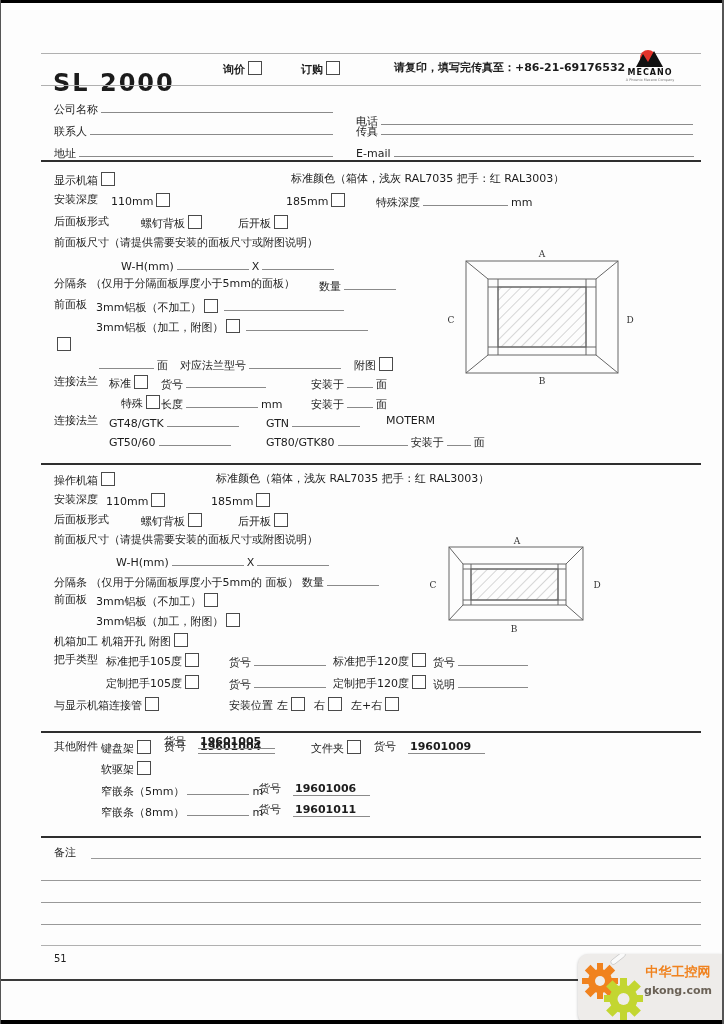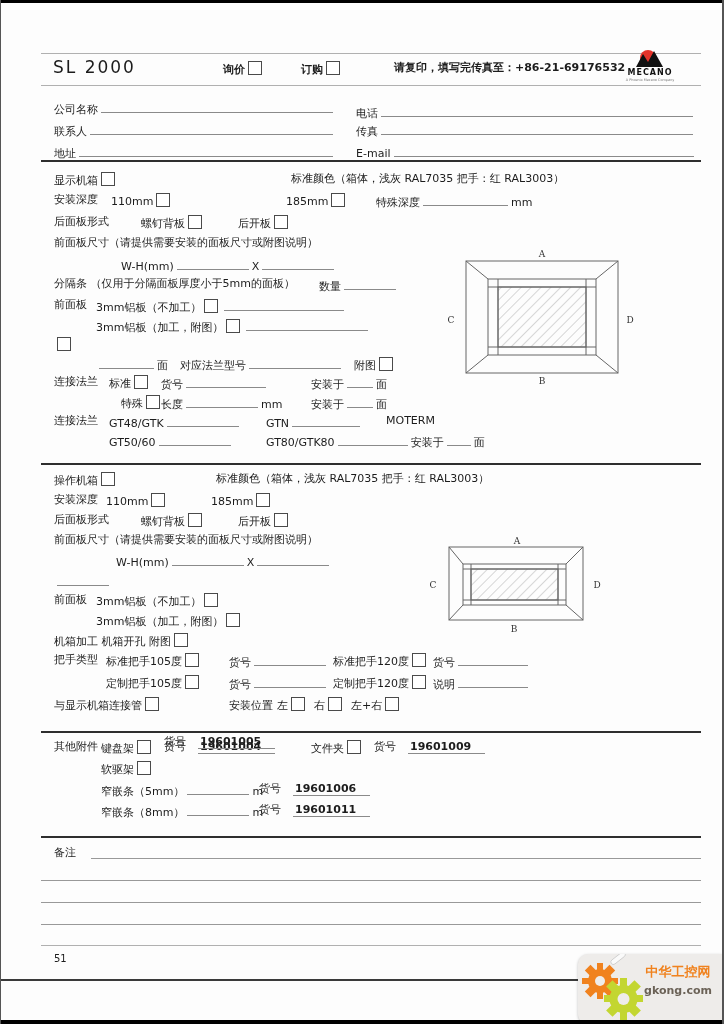--- a/index.html
+++ b/index.html
@@ -10,21 +10,21 @@
   }
   .bar{position:absolute;left:0;width:724px;background:#000;}
   .g{position:absolute;white-space:nowrap;font-size:11px;line-height:14px;}
   .b{font-weight:bold;}
   .cb{display:inline-block;width:12px;height:12px;border:1px solid #4a4a4a;background:#fff;vertical-align:-2px;margin:0 3px;}
   .ln{display:inline-block;border-bottom:1px solid #8a8a8a;height:12px;vertical-align:baseline;margin:0 3px;}
   .val{font-weight:bold;border-bottom:1px solid #8a8a8a;padding:0 14px 0 2px;margin-left:12px;}
   .sep{position:absolute;left:40px;width:660px;height:2px;background:#2e2e2e;}
   .thin{position:absolute;left:40px;width:660px;border-top:1px solid #b0b0b0;height:0;}
   .hr{position:absolute;border-top:1px solid #999;height:0;}
-  .title{font-size:17px;font-weight:normal;letter-spacing:2px;line-height:22px;}
+  .title{font-size:24px;font-weight:bold;letter-spacing:2px;line-height:22px;margin-top:16px;}
   .pagenum{font-size:10px;}
   svg text{font-family:"DejaVu Serif","Liberation Serif",serif;}
   .wm{position:absolute;right:0;top:954px;width:144px;height:70px;background:#eeecea;border-radius:10px 0 0 10px;box-shadow:0 1px 3px rgba(0,0,0,.25);}
 </style>
 </head>
 <body>
 
 <div class="page">
 
   <div class="bar" style="top:0;height:3px"></div>
@@ -45,21 +45,21 @@
       <text x="26" y="27" text-anchor="middle" font-size="8" font-weight="bold" letter-spacing="1" fill="#111" style="font-family:'DejaVu Sans',sans-serif">MECANO</text>
       <text x="26" y="33" text-anchor="middle" font-size="3.4" fill="#777" style="font-family:'DejaVu Sans',sans-serif">A Phoenix Mecano Company</text>
     </svg>
     <div class="thin" style="top:85px"></div>
   </div>
 
   <div>
     <div class="g" style="top:100px;left:53px">
       <span>公司名称</span><span class="ln" style="width:232px"></span>
     </div>
-    <div class="g" style="top:104px;left:355px">
+    <div class="g" style="top:112px;left:355px">
       <span>电话</span><span class="ln" style="width:312px"></span>
     </div>
     <div class="g" style="top:122px;left:53px">
       <span>联系人</span><span class="ln" style="width:243px"></span>
     </div>
     <div class="g" style="top:122px;left:355px">
       <span>传真</span><span class="ln" style="width:312px"></span>
     </div>
     <div class="g" style="top:144px;left:53px">
       <span>地址</span><span class="ln" style="width:254px"></span>
@@ -207,21 +207,21 @@
       <span>后开板</span><span class="cb"></span>
     </div>
 
     <div class="g" style="top:533px;left:53px">前面板尺寸（请提供需要安装的面板尺寸或附图说明）</div>
 
     <div class="g" style="top:553px;left:115px">
       <span>W-H(mm)</span><span class="ln" style="width:72px"></span><span>X</span><span class="ln" style="width:72px"></span>
     </div>
 
     <div class="g" style="top:573px;left:53px">
-      <span class="ln" style="width:52px"></span>
+      <span>分隔条 （仅用于分隔面板厚度小于5mm的 面板） 数量</span><span class="ln" style="width:52px"></span>
     </div>
 
     <div class="g" style="top:593px;left:53px">前面板</div>
     <div class="g" style="top:593px;left:95px">
       <span>3mm铝板（不加工）</span><span class="cb"></span>
     </div>
     <div class="g" style="top:613px;left:95px">
       <span>3mm铝板（加工，附图）</span><span class="cb"></span>
     </div>
 

